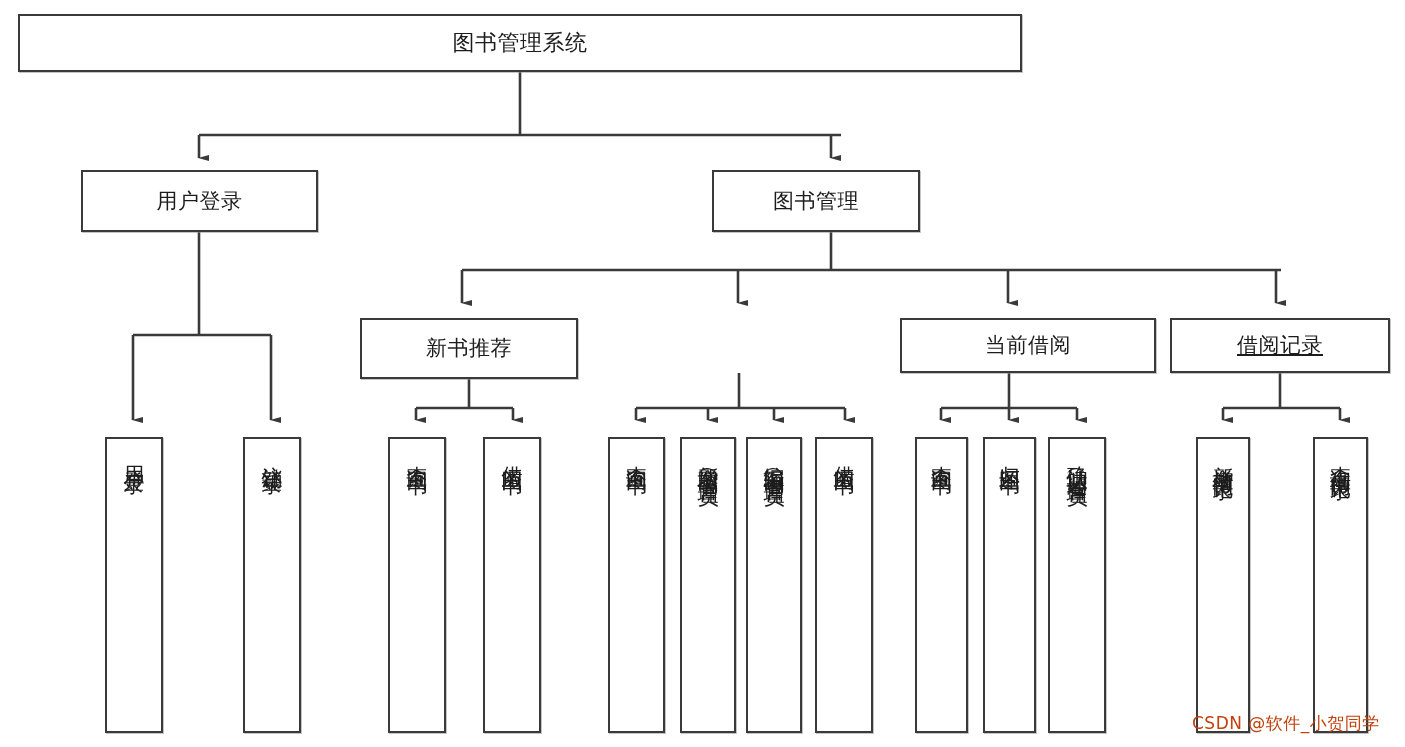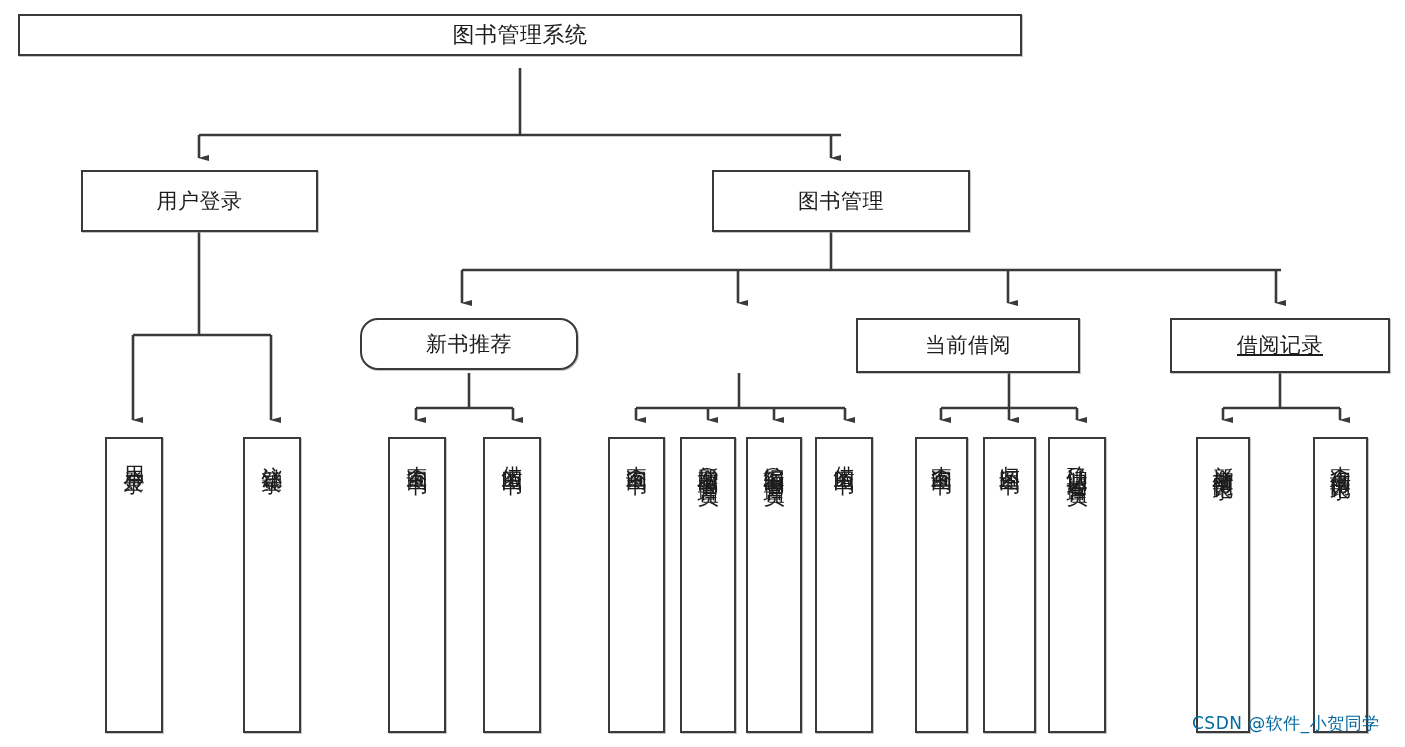--- a/index.html
+++ b/index.html
@@ -51,21 +51,21 @@
     font-size: 21px;
     letter-spacing: 3px;
     line-height: 1.05;
     white-space: nowrap;
   }
   .watermark {
     position: absolute;
     left: 1192px;
     top: 712px;
     font-size: 17px;
-    color: #0369a1;
+    color: #c2410c;
     white-space: nowrap;
     font-family: "DejaVu Sans", "Liberation Sans", sans-serif;
     letter-spacing: 0.5px;
   }
 </style>
 </head>
 <body>
 
 <div id="canvas">
 
@@ -112,35 +112,35 @@
       <path d="M 1009 408 L 1009 420" marker-end="url(#arrow)"></path>
       <path d="M 1077 408 L 1077 420" marker-end="url(#arrow)"></path>
 
       <path d="M 1280 373 L 1280 408"></path>
       <path d="M 1223 408 L 1340 408"></path>
       <path d="M 1223 408 L 1223 420" marker-end="url(#arrow)"></path>
       <path d="M 1340 408 L 1340 420" marker-end="url(#arrow)"></path>
     </g>
   </svg>
 
-  <div class="node node-root" style="left:18px; top:14px; width:1004px; height:42px;">
+  <div class="node node-root" style="left:18px; top:14px; width:1004px; height:58px;">
     <span class="node-label">图书管理系统</span>
   </div>
 
   <div class="node" style="left:81px; top:170px; width:237px; height:62px;">
     <span class="node-label">用户登录</span>
   </div>
-  <div class="node" style="left:712px; top:170px; width:258px; height:62px;">
+  <div class="node" style="left:712px; top:170px; width:208px; height:62px;">
     <span class="node-label">图书管理</span>
   </div>
 
-  <div class="node" style="left:360px; top:318px; width:218px; height:52px;border-radius:18px;">
+  <div class="node" style="left:360px; top:318px; width:218px; height:61px;">
     <span class="node-label">新书推荐</span>
   </div>
-  <div class="node" style="left:856px; top:318px; width:224px; height:55px;">
+  <div class="node" style="left:900px; top:318px; width:256px; height:55px;">
     <span class="node-label">当前借阅</span>
   </div>
   <div class="node" style="left:1170px; top:318px; width:220px; height:55px;text-decoration:underline;">
     <span class="node-label">借阅记录</span>
   </div>
 
   <div class="node node-leaf" style="left:105px; top:437px; width:58px; height:296px;">
     <span class="node-label">用户登录</span>
   </div>
   <div class="node node-leaf" style="left:243px; top:437px; width:58px; height:296px;">

